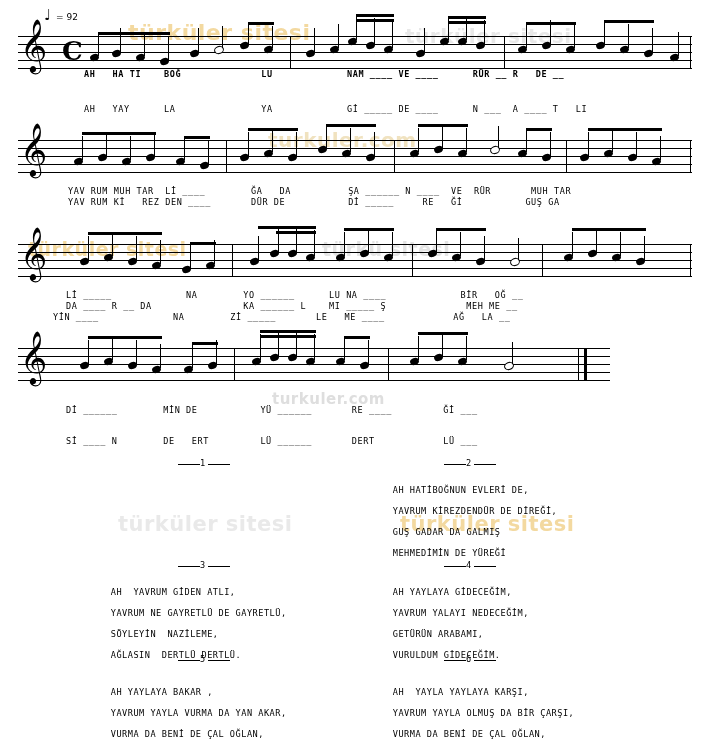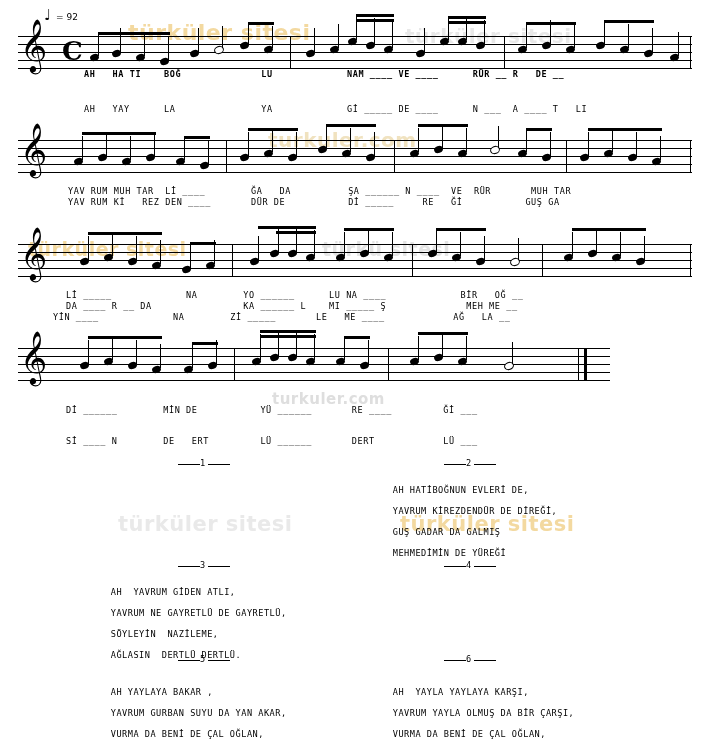--- a/index.html
+++ b/index.html
@@ -384,27 +384,33 @@
   <div class="verse" style="left:88px;top:576px;">
     <span>AH  YAVRUM GİDEN ATLI,</span><br>
     <span>YAVRUM NE GAYRETLÜ DE GAYRETLÜ,</span><br>
     <span>SÖYLEYİN  NAZİLEME,</span><br>
     <span>AĞLASIN  DERTLÜ DERTLÜ.</span>
   </div>
 
   <div class="vnum-rule" style="left:444px;top:566px;width:22px;"></div>
   <div class="verse-num" style="left:466px;top:560px;">4</div>
   <div class="vnum-rule" style="left:474px;top:566px;width:22px;"></div>
+  <div class="verse" style="left:370px;top:576px;">
+    <span>AH YAYLAYA GİDECEĞİM,</span><br>
+    <span>YAVRUM YALAYI NEDECEĞİM,</span><br>
+    <span>GETÜRÜN ARABAMI,</span><br>
+    <span>VURULDUM GİDECEĞİM.</span>
+  </div>
 
   <div class="vnum-rule" style="left:178px;top:660px;width:22px;"></div>
   <div class="verse-num" style="left:200px;top:654px;">5</div>
   <div class="vnum-rule" style="left:208px;top:660px;width:22px;"></div>
   <div class="verse" style="left:88px;top:676px;">
     <span>AH YAYLAYA BAKAR ,</span><br>
-    <span>YAVRUM GURBAN SUYU DA YAN AKAR,</span><br>
+    <span>YAVRUM YAYLA VURMA DA YAN AKAR,</span><br>
     <span>VURMA DA BENİ DE ÇAL OĞLAN,</span><br>
     <span>BACIN  DA EVDE DE YOL BAKAR.</span>
   </div>
 
   <div class="vnum-rule" style="left:444px;top:660px;width:22px;"></div>
   <div class="verse-num" style="left:466px;top:654px;">6</div>
   <div class="vnum-rule" style="left:474px;top:660px;width:22px;"></div>
   <div class="verse" style="left:370px;top:676px;">
     <span>AH  YAYLA YAYLAYA KARŞI,</span><br>
     <span>YAVRUM YAYLA OLMUŞ DA BİR ÇARŞI,</span><br>

